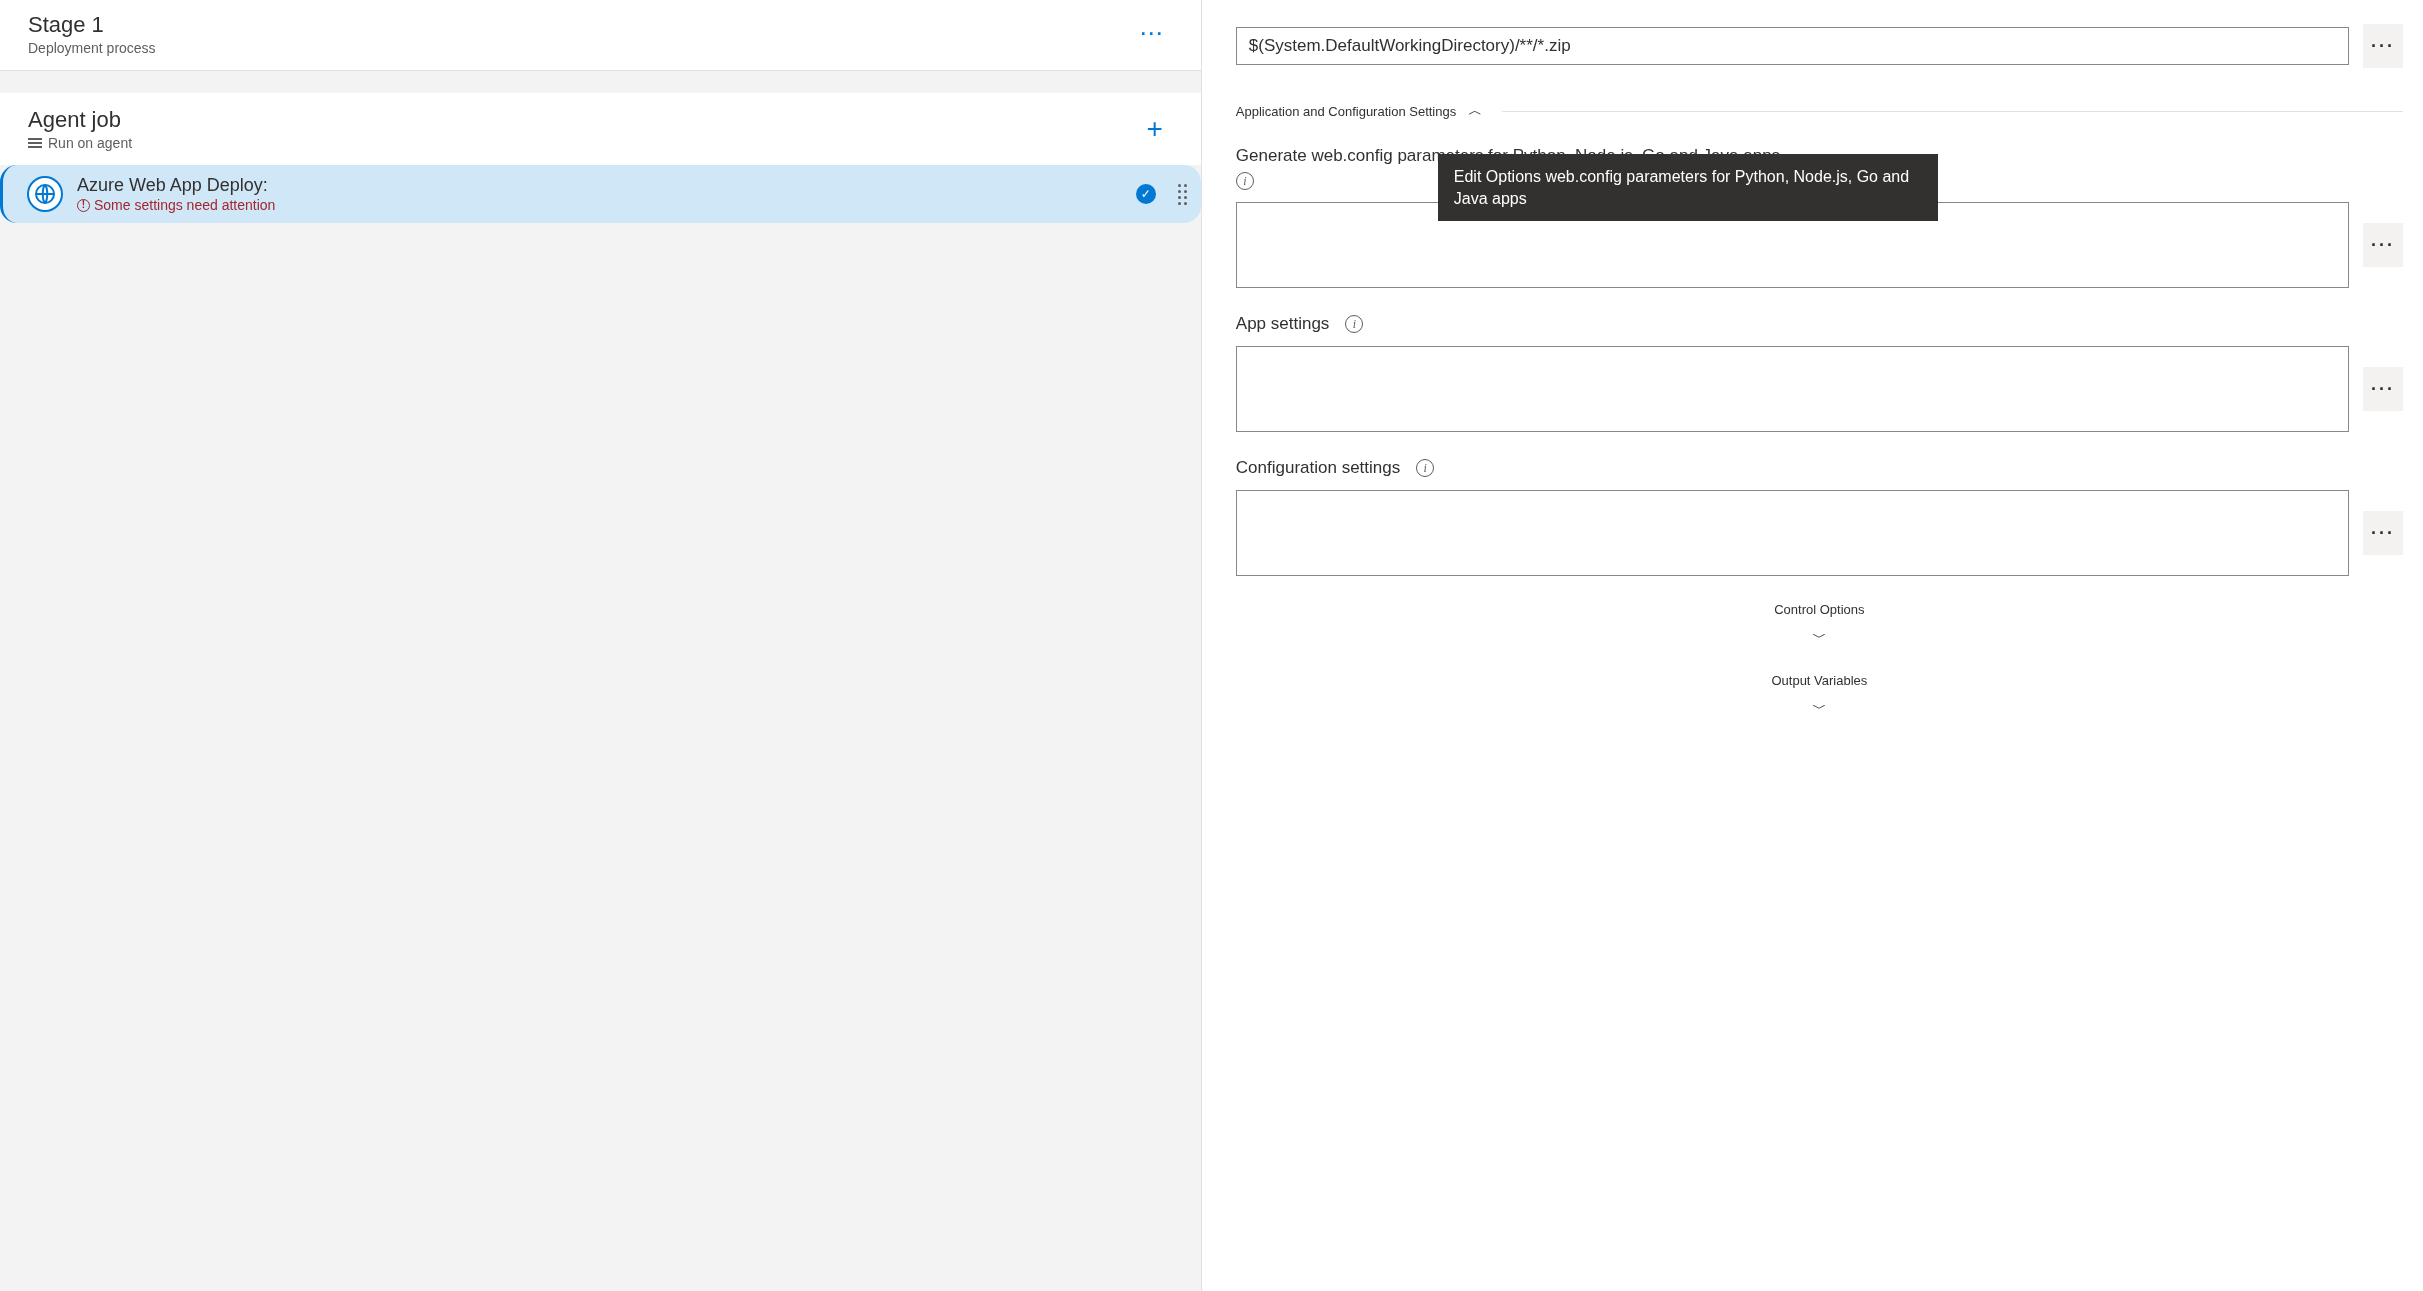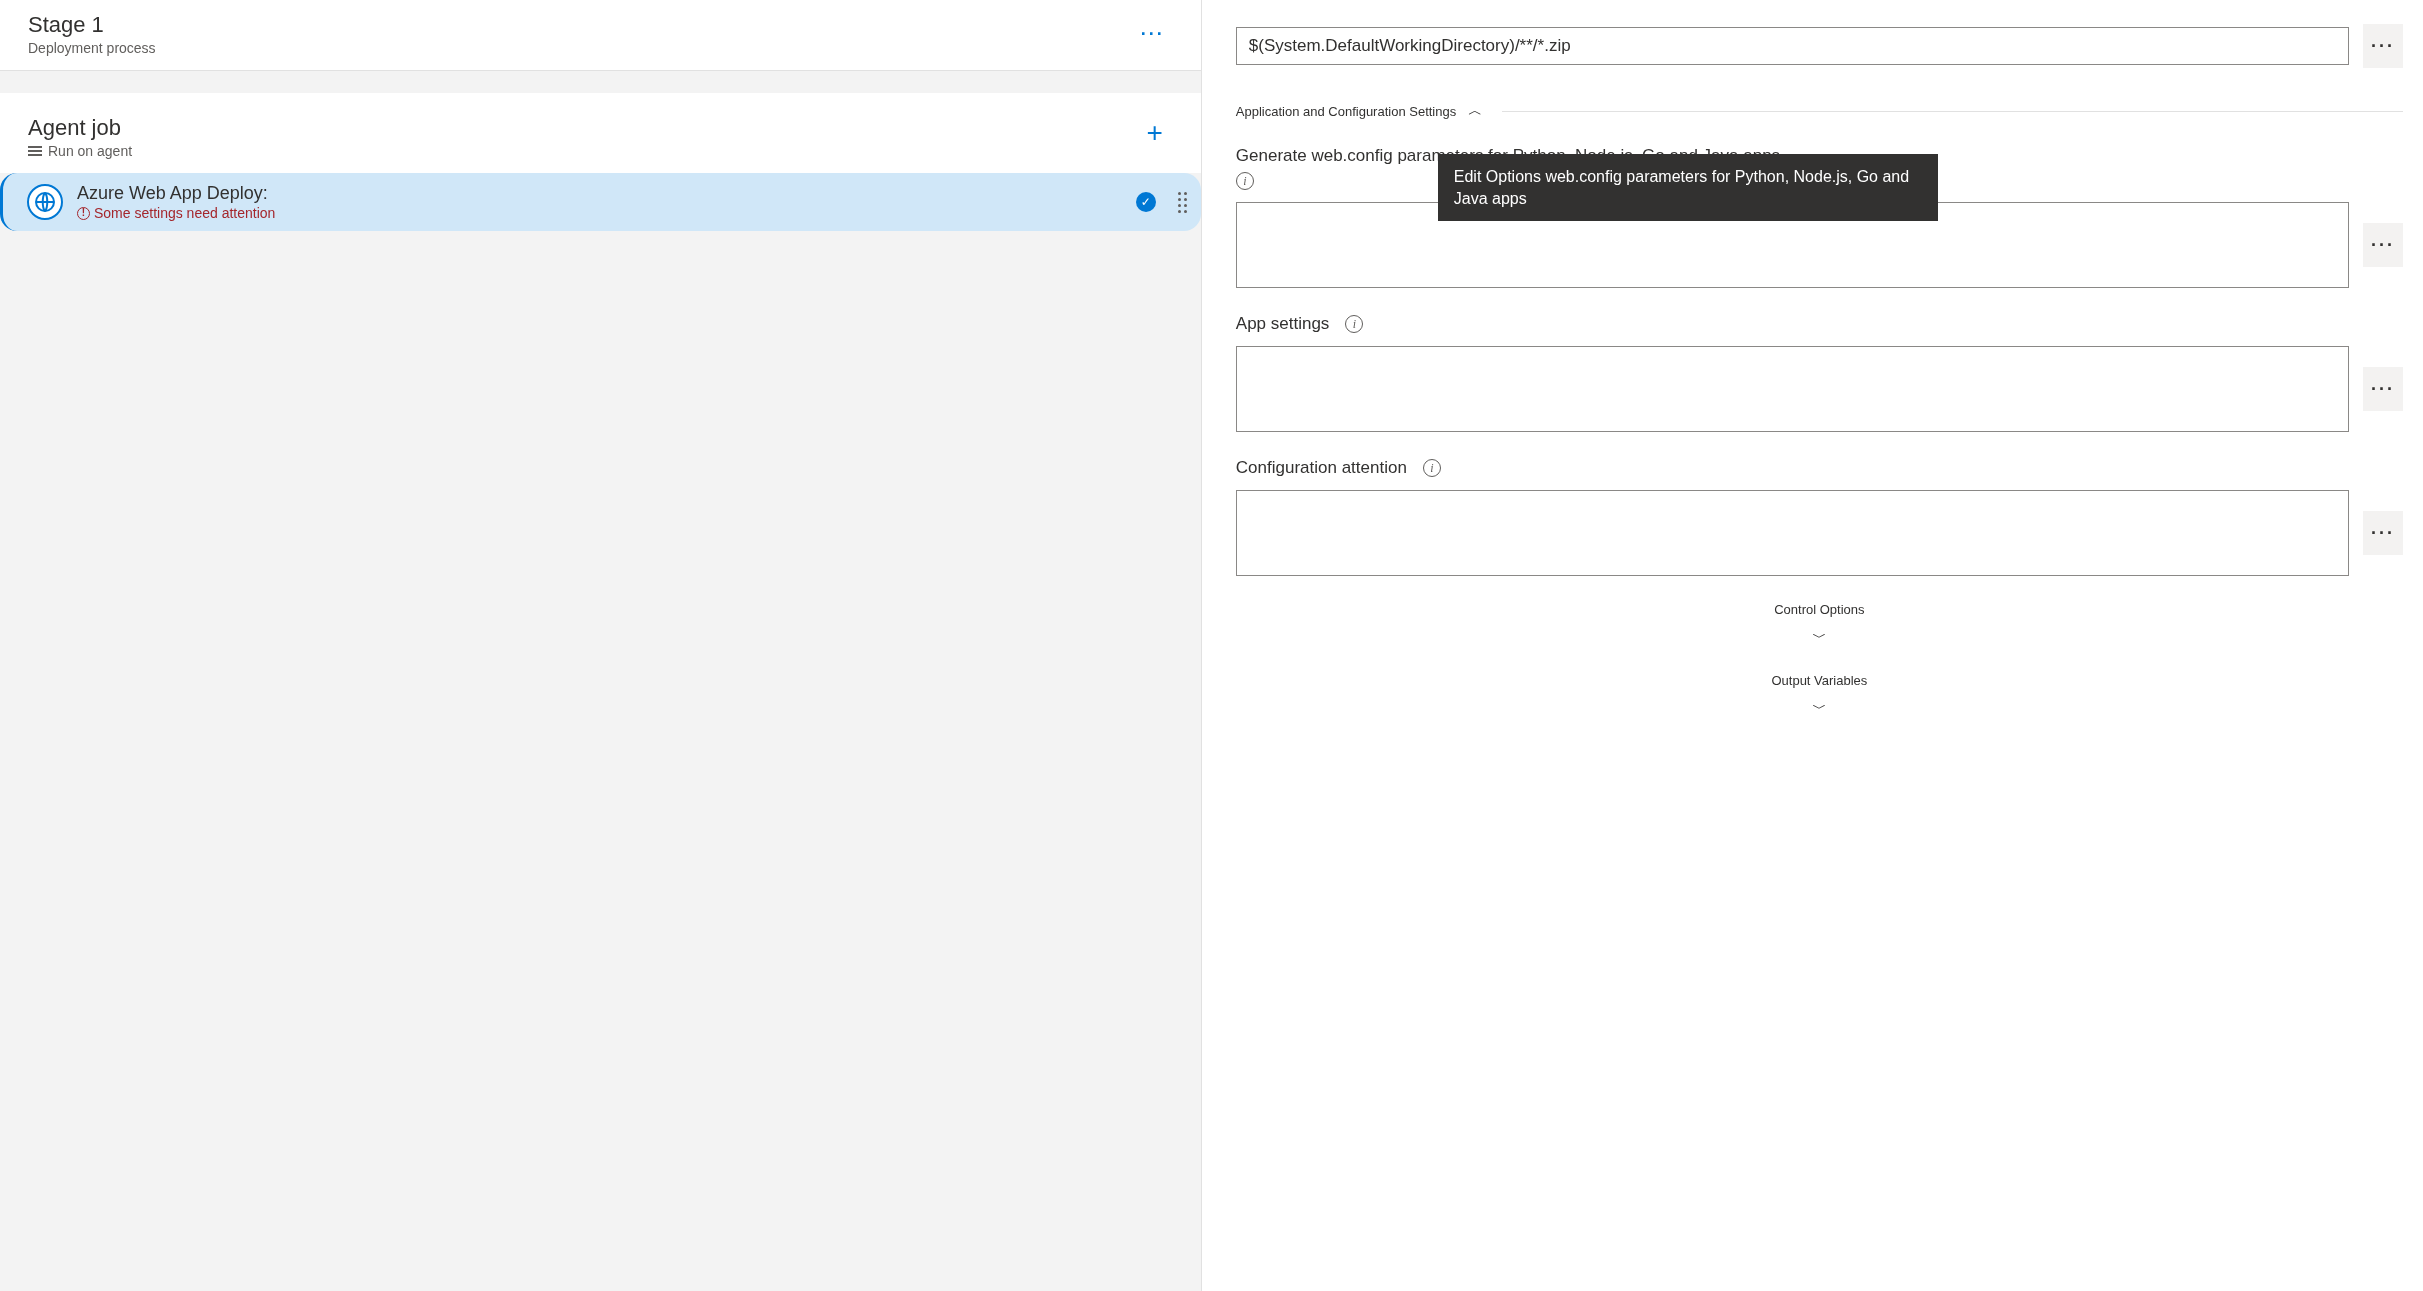--- a/index.html
+++ b/index.html
@@ -33,21 +33,21 @@
     .stage-more  { color: #0078d4; font-size: 18px; letter-spacing: 2px; padding: 4px 8px; cursor: pointer; font-weight: bold; }
 
     .agent-job {
       background: #fff;
       margin-top: 22px;
       padding: 14px 28px 14px 28px;
       display: flex;
       align-items: center;
     }
     .agent-job-text { flex: 1; }
-    .agent-job-title { font-size: 22px; font-weight: 400; color: #323130; margin-top: 8px; }
+    .agent-job-title { font-size: 22px; font-weight: 400; color: #323130; }
     .agent-job-sub   { font-size: 14px; color: #605e5c; margin-top: 2px; display: flex; align-items: center; gap: 6px; }
     .agent-icon { width: 14px; height: 10px; display: inline-flex; flex-direction: column; justify-content: space-between; }
     .agent-icon span { display:block; height:2px; background:#605e5c; }
     .plus-btn { color:#0078d4; font-size:28px; font-weight:200; line-height:1; padding:0 10px; cursor:pointer; }
 
     .task-row {
       background: #d0e7f8;
       border-left: 3px solid #0078d4;
       display: flex;
       align-items: center;
@@ -216,21 +216,21 @@
         <span class="info-icon">i</span>
       </div>
       <div class="input-row">
         <textarea class="text-input tall" style=""></textarea>
         <button class="ellipsis-btn">···</button>
       </div>
     </div>
 
     <div class="field-block">
       <div class="field-label-row with-info">
-        <span class="field-label">Configuration attention</span>
+        <span class="field-label">Configuration settings</span>
         <span class="info-icon">i</span>
       </div>
       <div class="input-row">
         <textarea class="text-input tall" style=""></textarea>
         <button class="ellipsis-btn">···</button>
       </div>
     </div>
 
     <div class="section-header smaller">
       <span class="section-title">Control Options</span>

